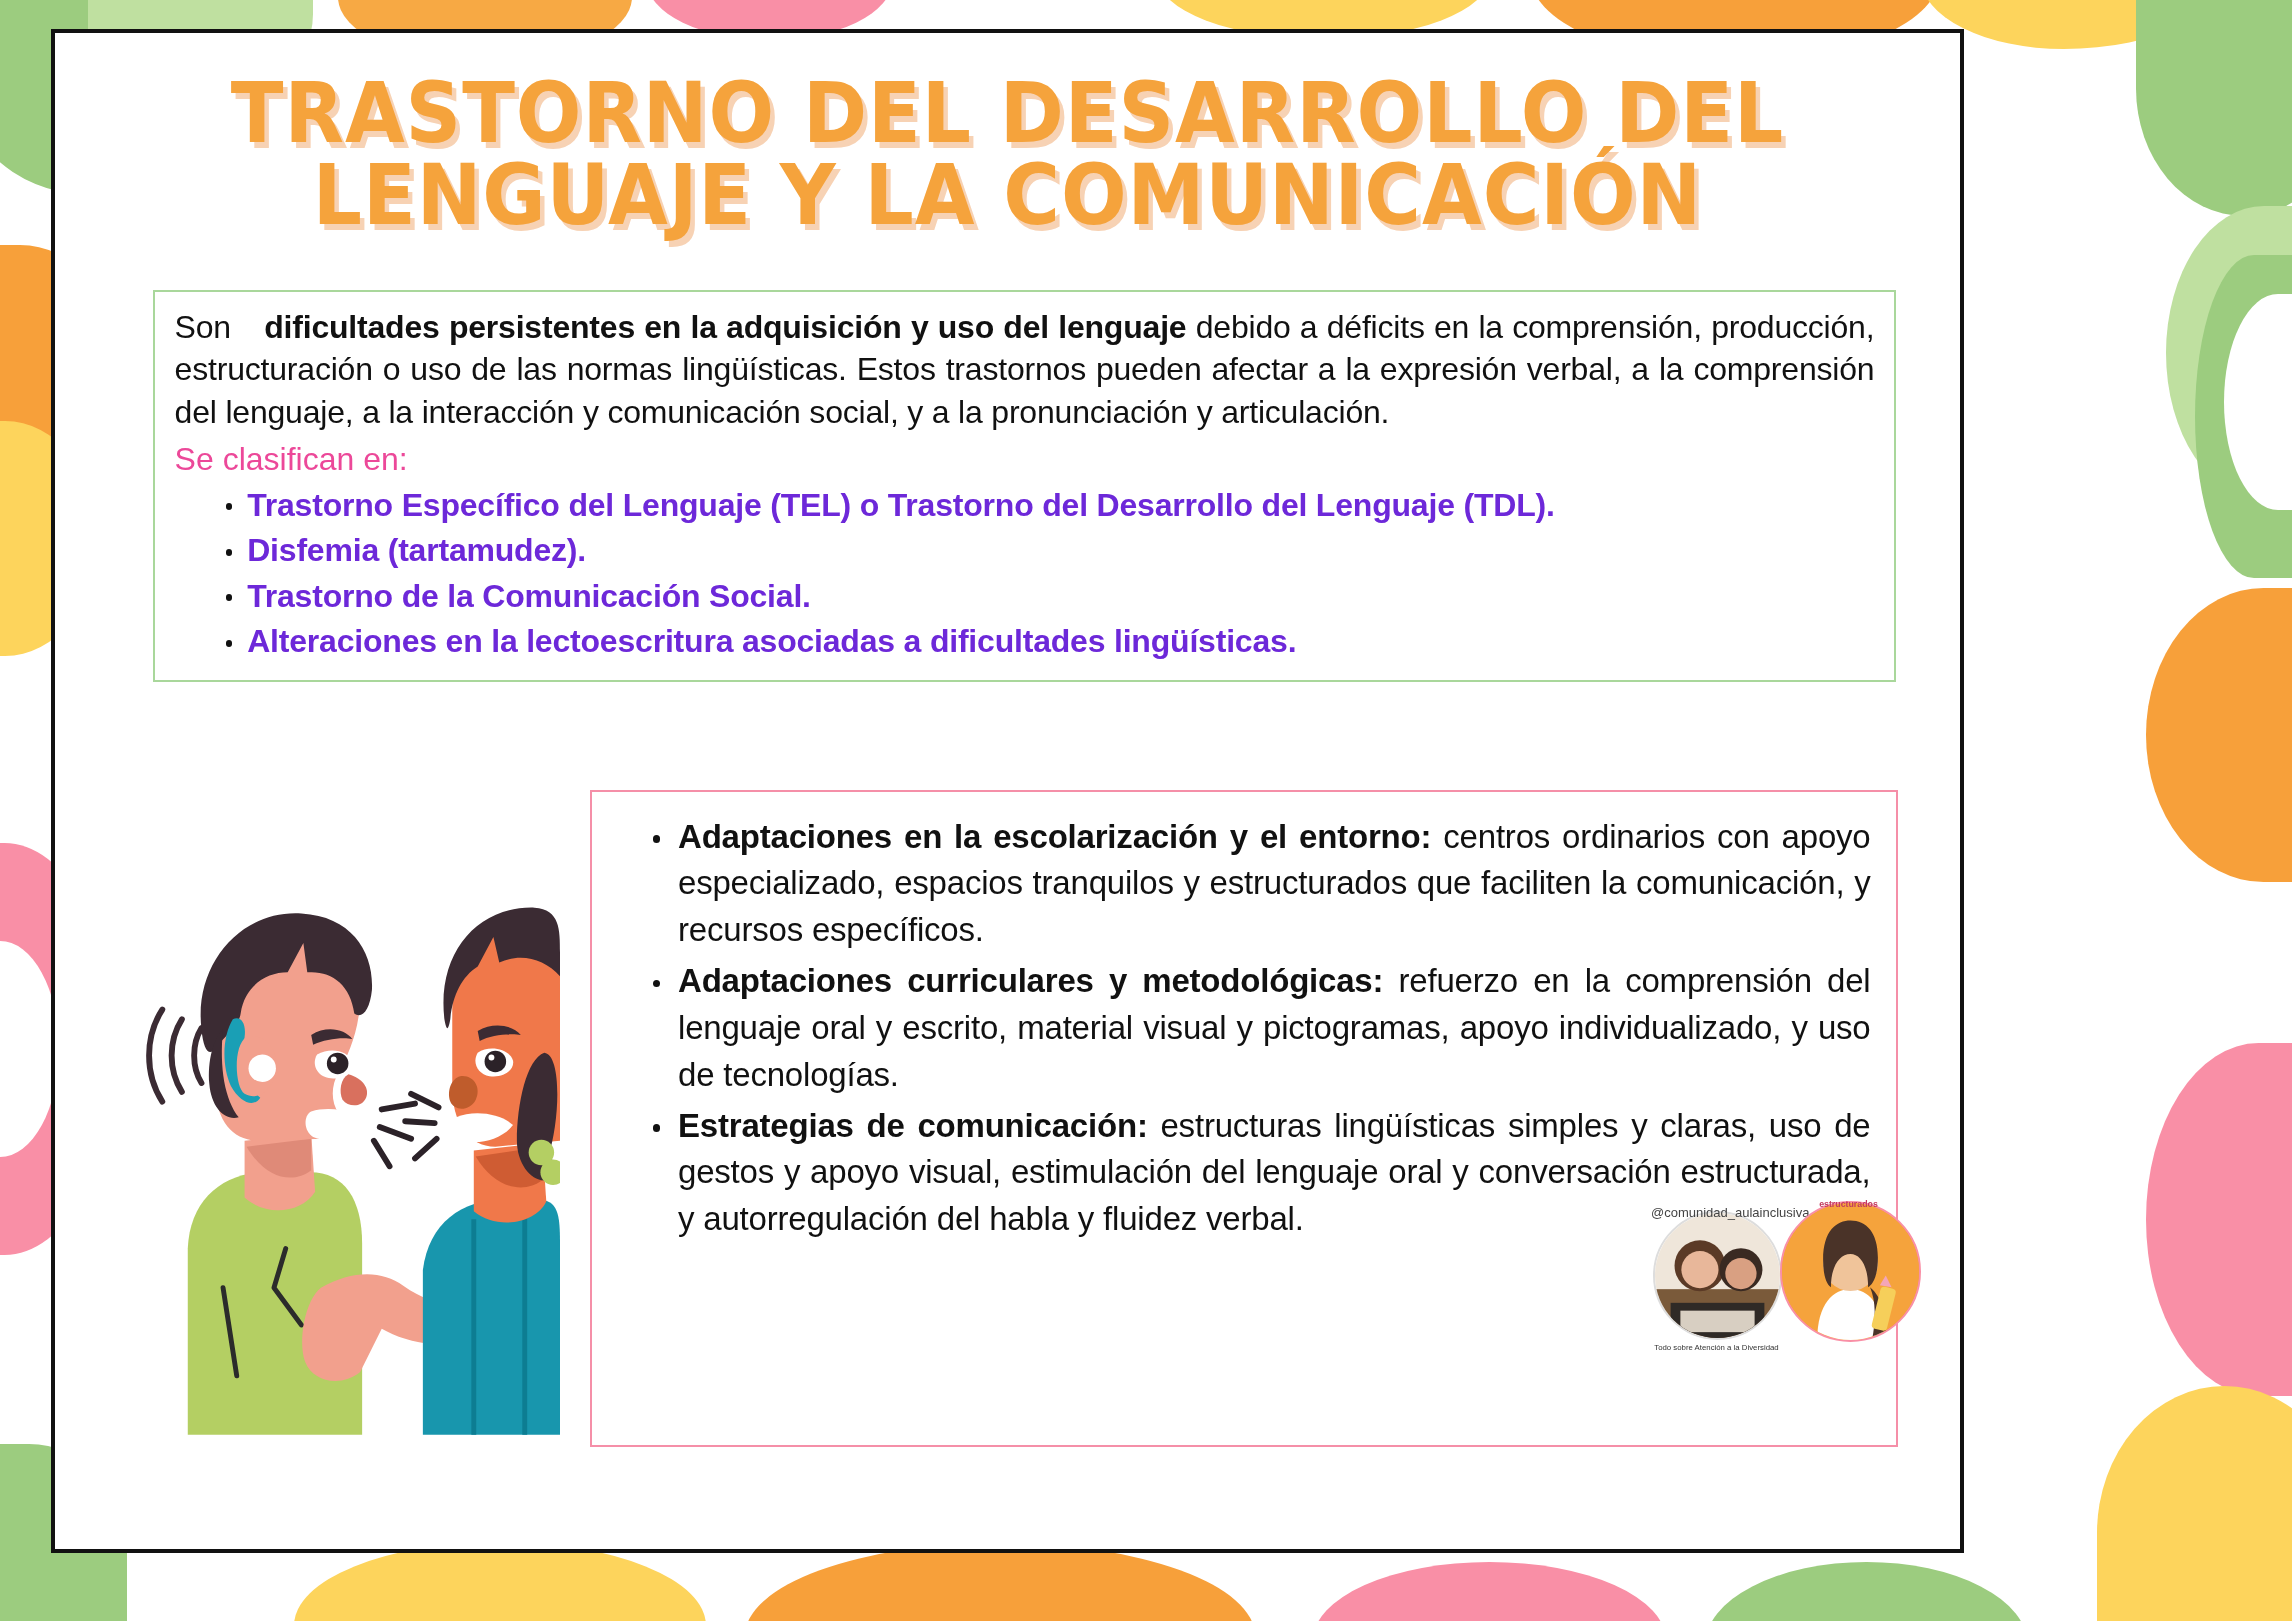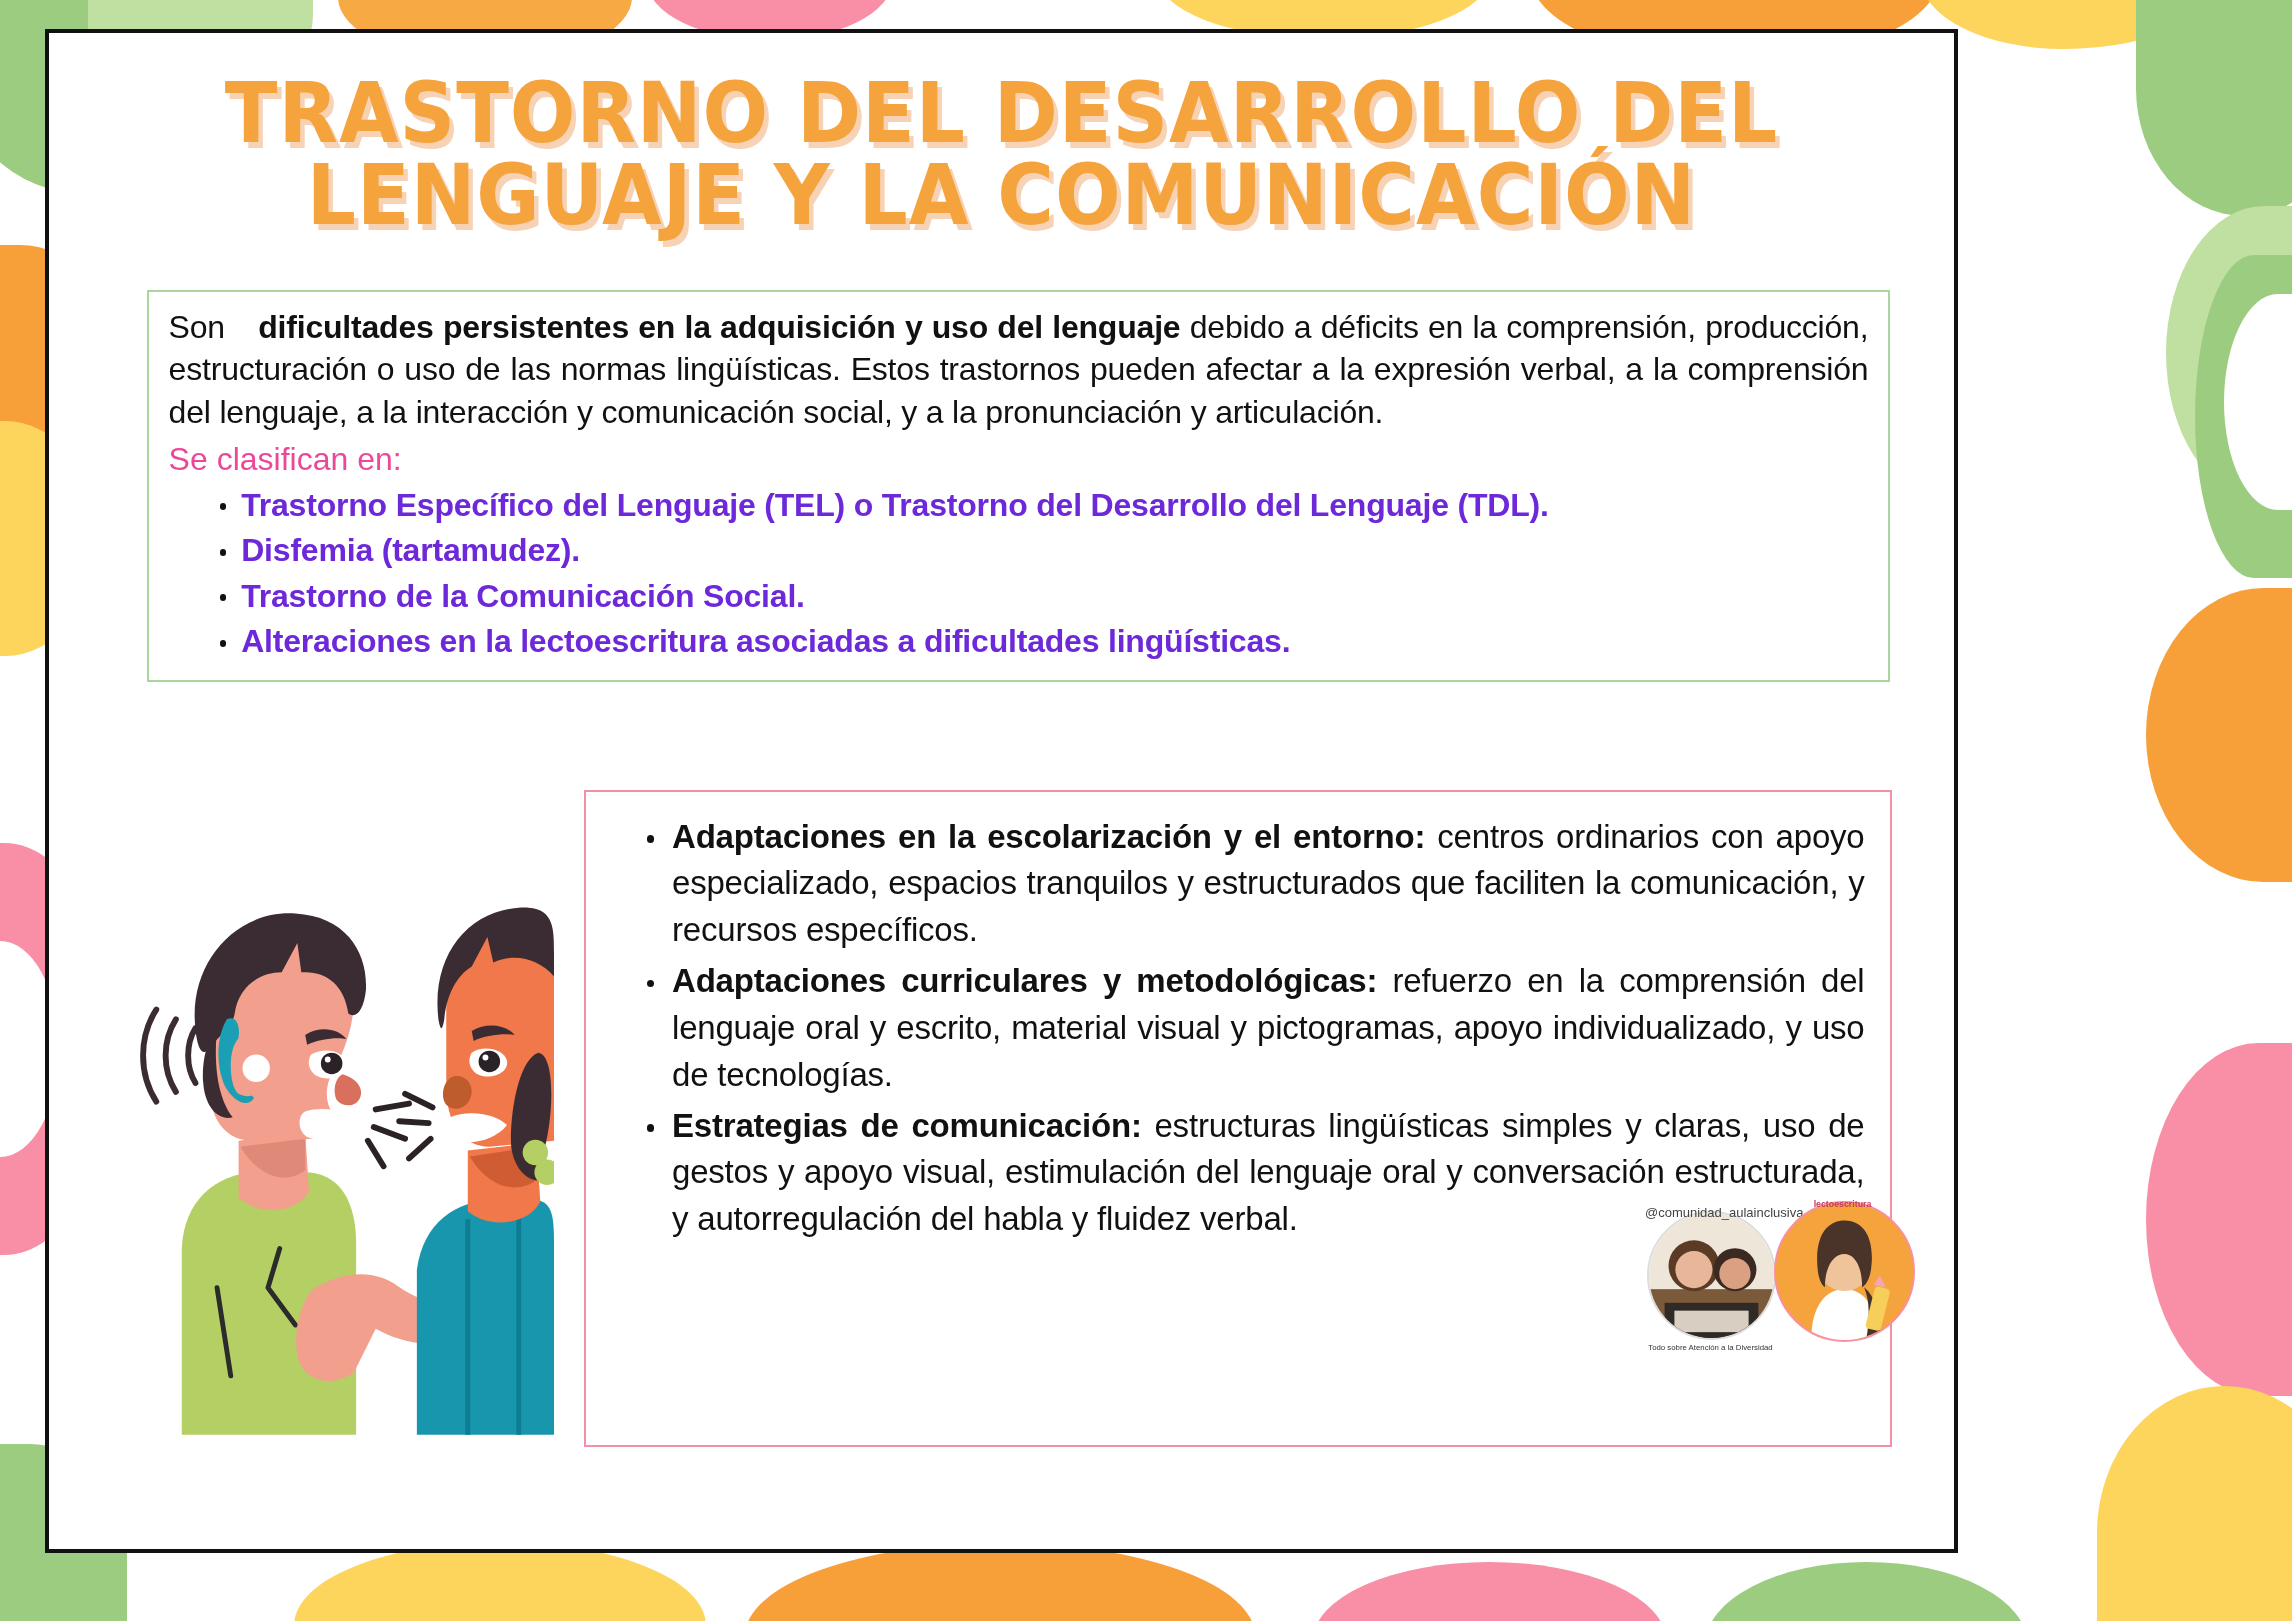--- a/index.html
+++ b/index.html
@@ -58,21 +58,21 @@
     border-radius:0 50% 0 0;}
 
   
   .b-b-yellow{left:294px;bottom:-88px;width:412px;height:167px;background:#fdd45c;border-radius:50% 50% 0 0;}
   .b-b-orange{left:745px;bottom:-108px;width:510px;height:186px;background:#f7a03a;border-radius:50% 50% 0 0;}
   .b-b-pink{left:1313px;bottom:-98px;width:353px;height:157px;background:#f98fa6;border-radius:50% 50% 0 0;}
   .b-b-green{left:1705px;bottom:-108px;width:323px;height:167px;background:#9ccc7f;border-radius:50% 50% 0 0;}
 
   
   .card{
-    position:absolute;left:45px;top:29px;width:1913px;height:1524px;
+    position:absolute;left:51px;top:29px;width:1913px;height:1524px;
     background:#ffffff;border:4.9px solid #111;z-index:2;box-sizing:border-box;
   }
 
   
   .title{
     text-align:center;
     color:#f5a33c;
     font-family:"DejaVu Sans", sans-serif;
     font-weight:bold;
     font-size:84px;
@@ -334,16 +334,16 @@
     <svg viewBox="0 0 140 140" width="137" height="137" xmlns="http://www.w3.org/2000/svg">
       <rect x="0" y="0" width="140" height="140" fill="#f5a33c"></rect>
       <path d="M36 140 C 36 104 52 88 70 88 C 88 88 104 104 104 140 Z" fill="#ffffff"></path>
       <circle cx="70" cy="62" r="28" fill="#f0c49a"></circle>
       <path d="M42 58 C 42 28 56 18 70 18 C 86 18 98 30 98 56 C 98 76 92 84 88 86 C 88 64 80 52 70 52 C 58 52 50 66 50 86 C 44 82 42 70 42 58 Z" fill="#4a3328"></path>
       <path d="M90 86 C 96 100 96 120 92 140 L 106 140 C 108 116 102 96 90 86 Z" fill="#4a3328"></path>
       <rect x="96" y="86" width="16" height="44" rx="4" fill="#f6cf5a" transform="rotate(14 104 108)"></rect>
       <path d="M100 84 L 112 86 L 106 74 Z" fill="#f4a6b8"></path>
     </svg>
   </div>
-  <div class="badge-r-cap">lectoescritura</div>
+  <div class="badge-r-cap">estructurados</div>
 
 </div>
 
 
 </body></html>

